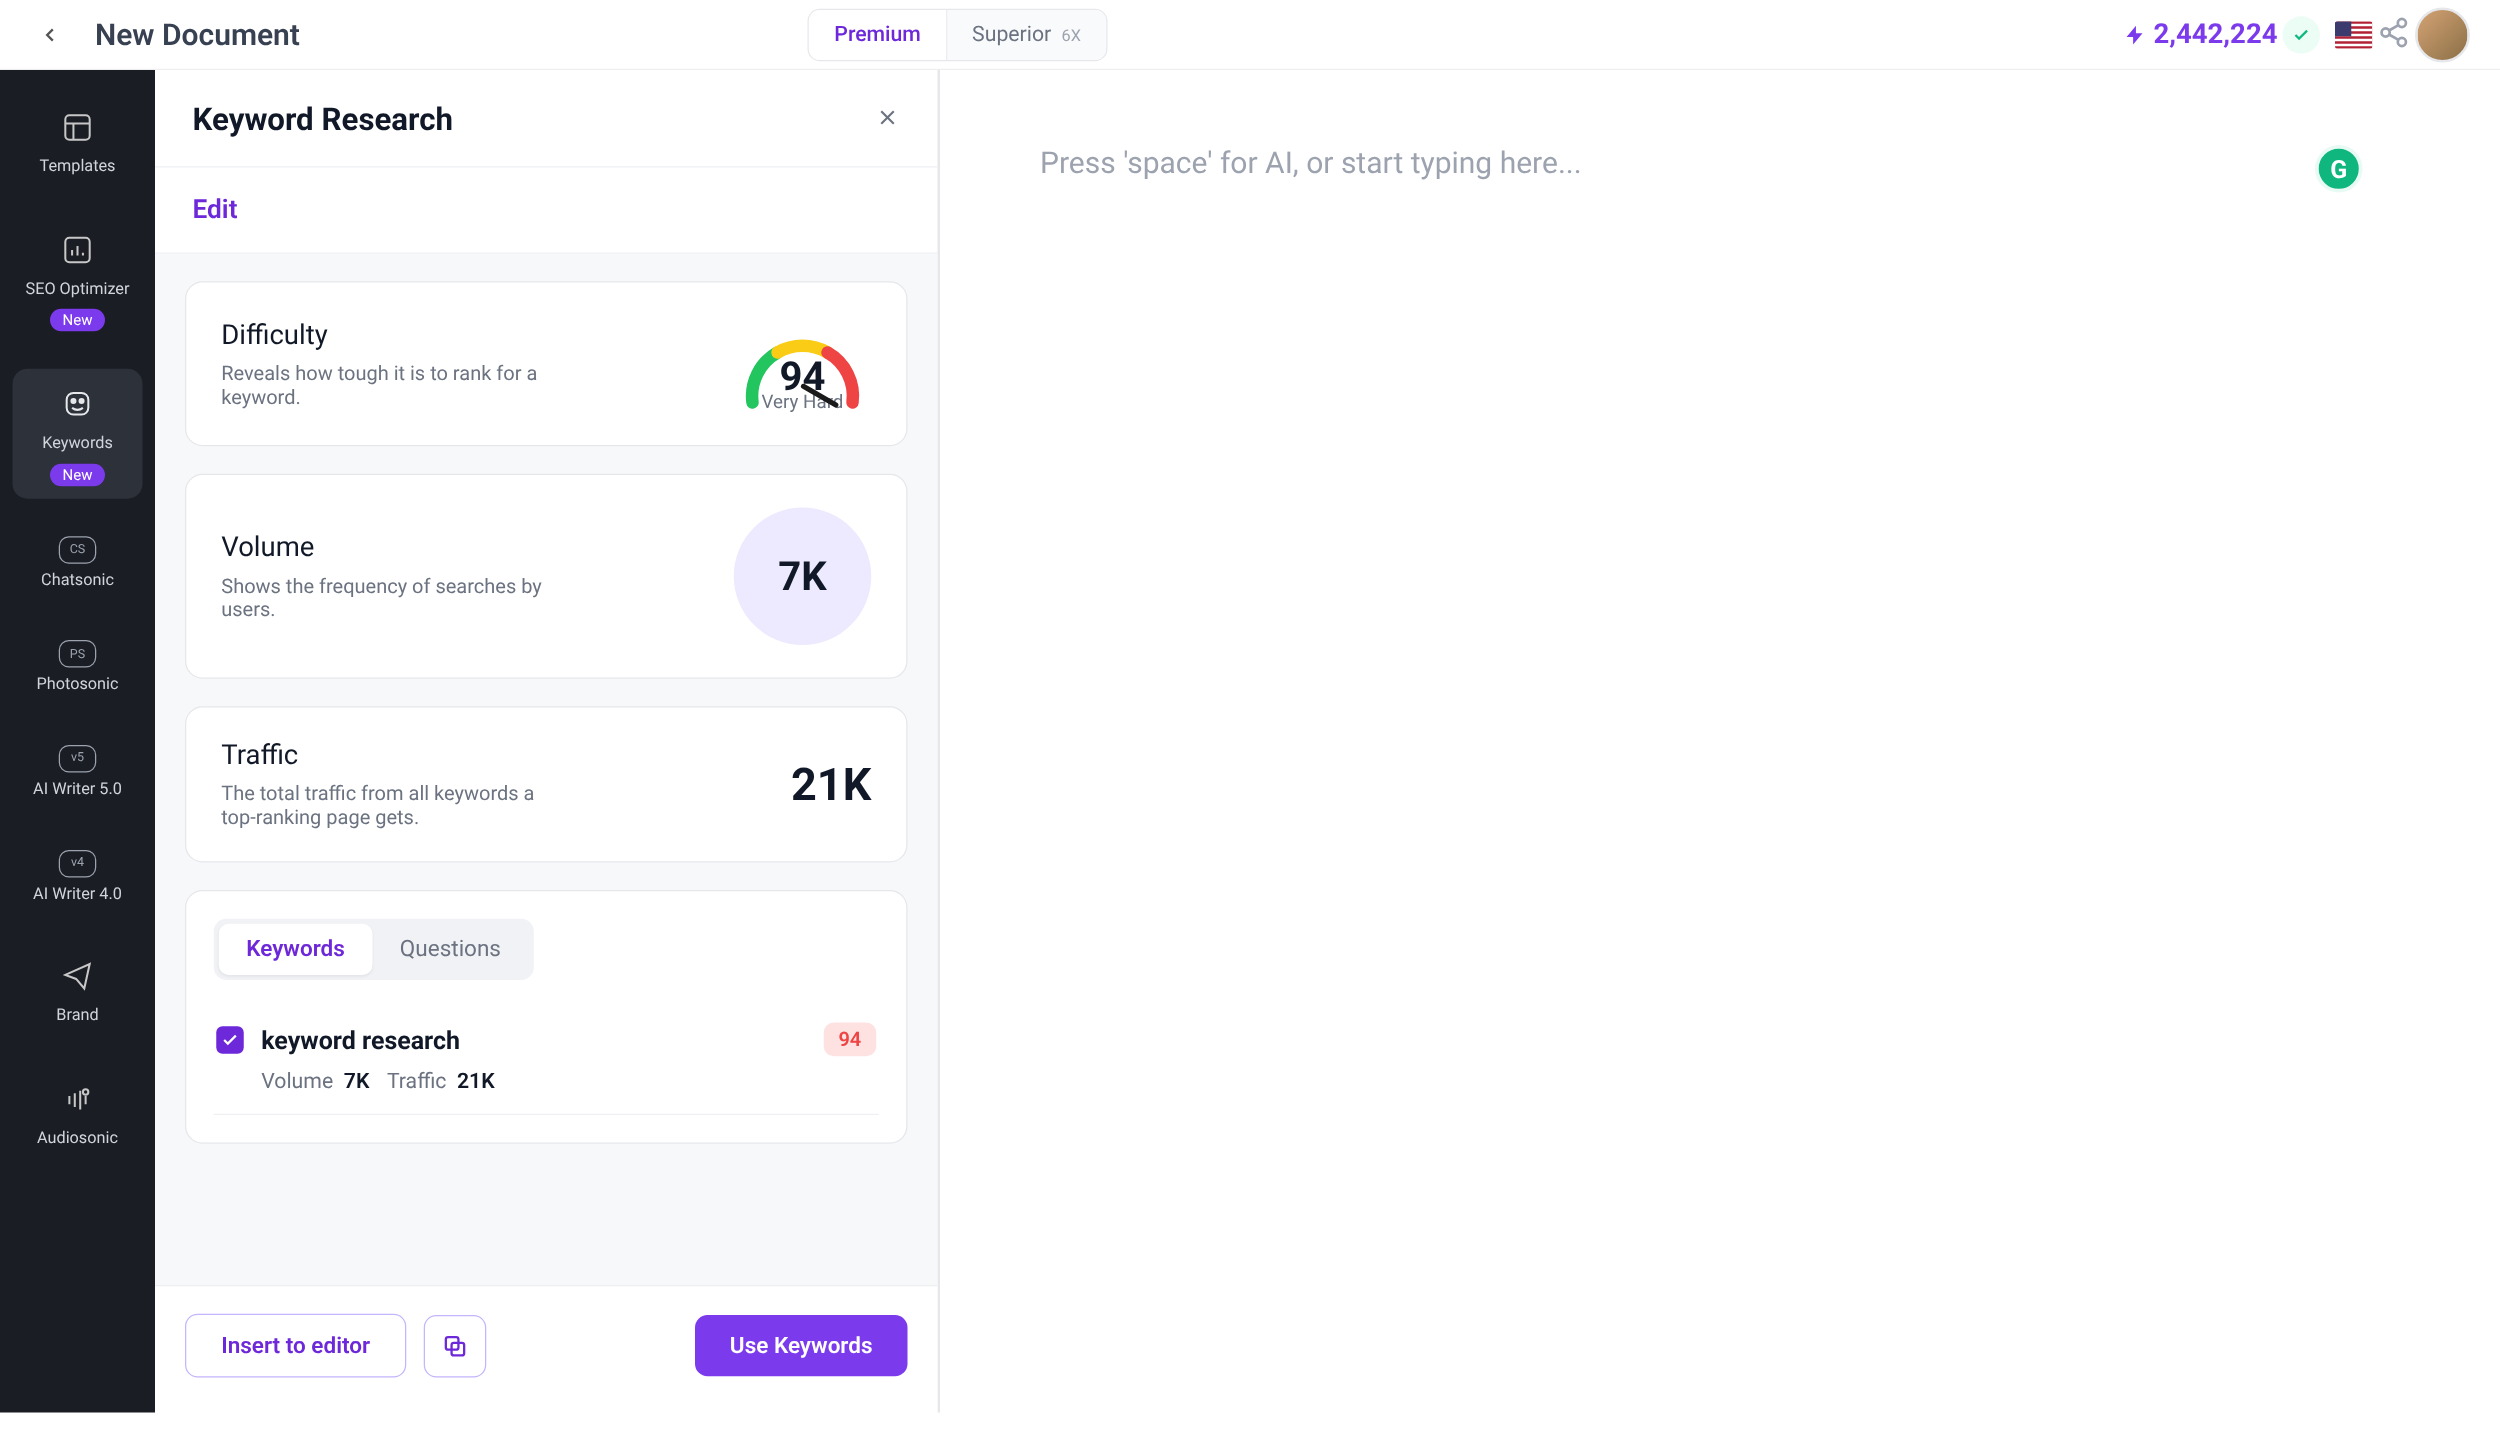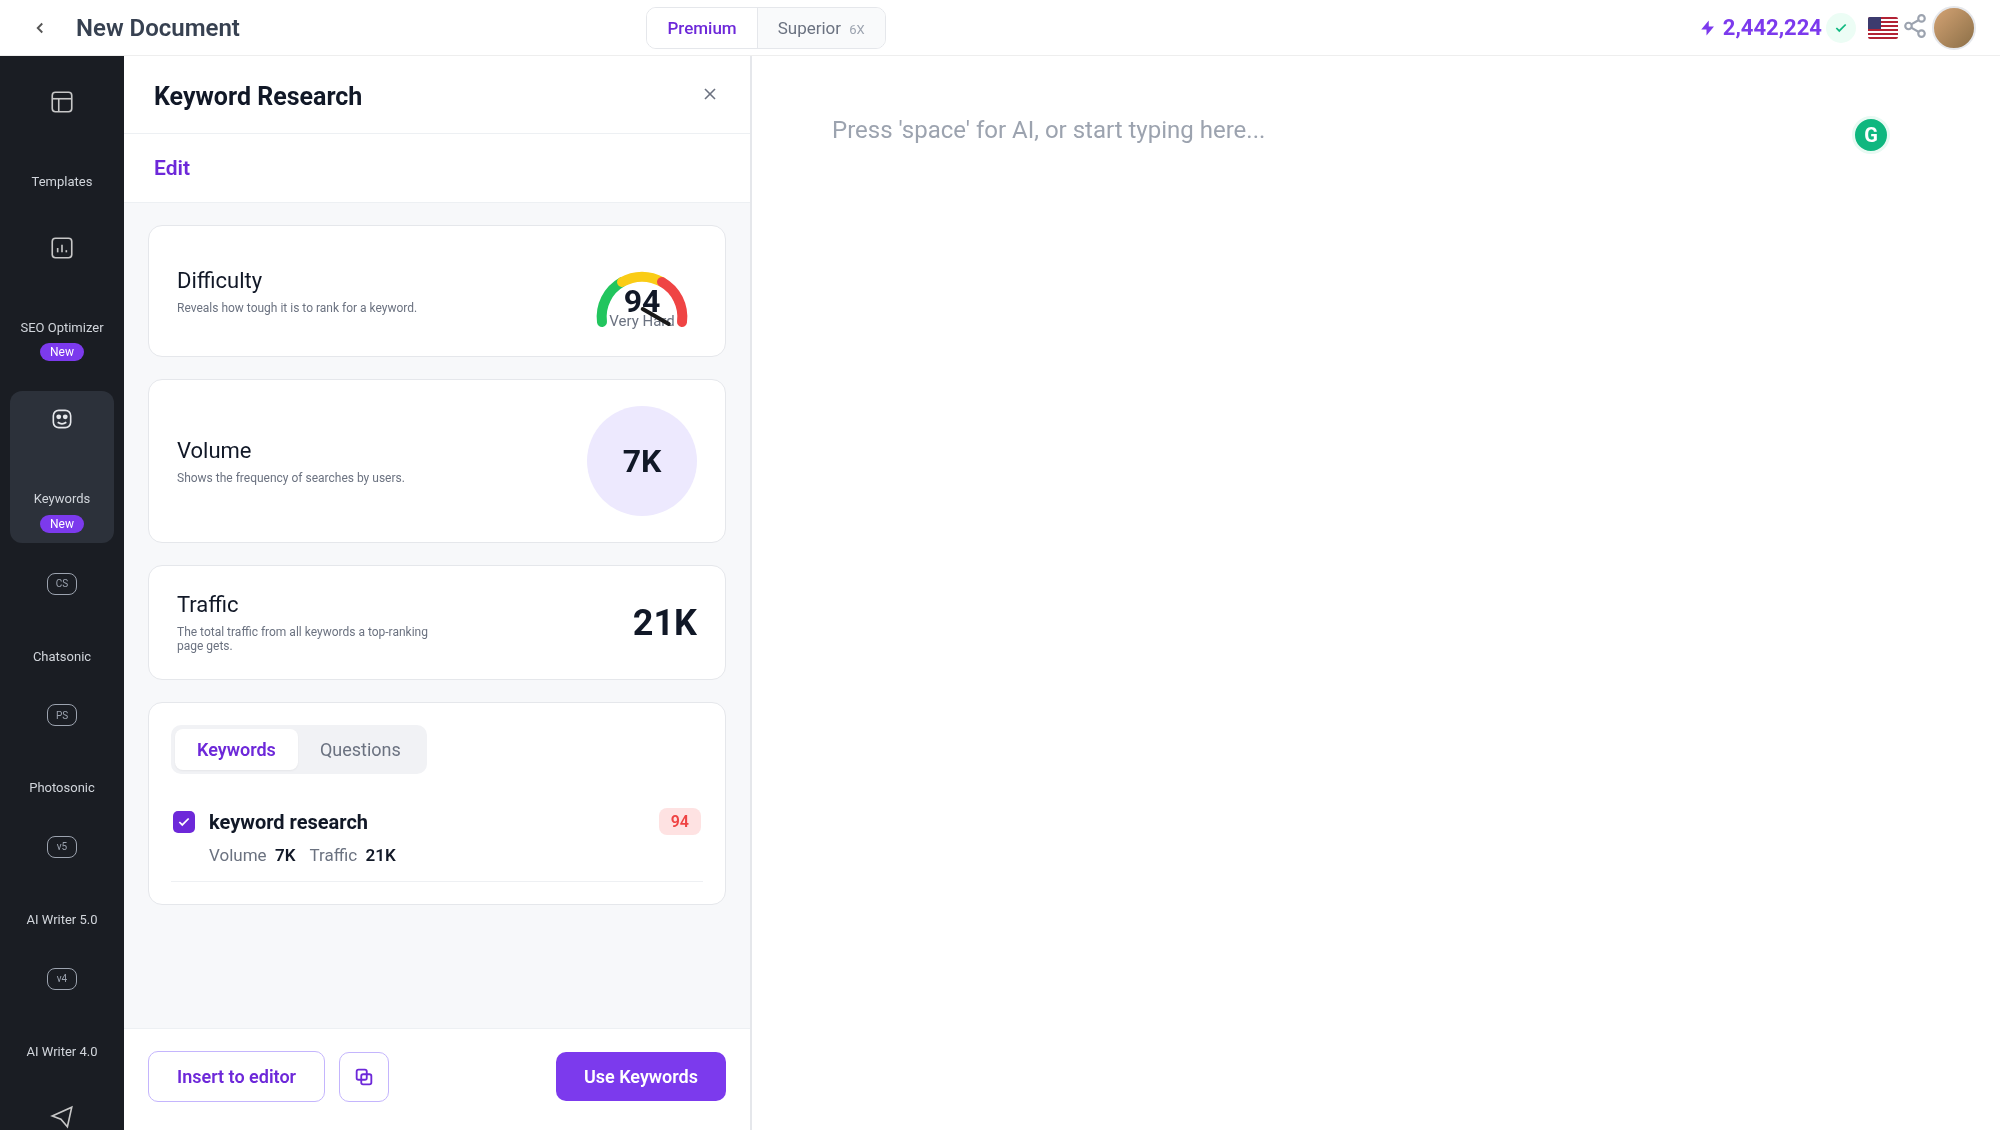--- a/index.html
+++ b/index.html
@@ -22,41 +22,41 @@
 
 
 .main-row { display: flex; height: calc(1148px - 74px); }
 
 
 .sidebar { width: 124px; background: #1a1d23; color: #aaa; display: flex; flex-direction: column; align-items: center; padding-top: 18px; gap: 20px; }
 .side-item { display: flex; flex-direction: column; align-items: center; gap: 6px; cursor: pointer; padding: 10px 6px; border-radius: 12px; width: 104px; text-align:center;}
 .side-item.active { background: #2c313a; }
 .side-item .icon-box { width: 36px; height: 36px; display: flex; align-items: center; justify-content: center; color: #c7c7c7; }
 .side-item .icon-square { width: 30px; height: 22px; border: 1.5px solid #9ca3af; border-radius: 8px; display:flex;align-items:center;justify-content:center;font-size:10px;color:#9ca3af;}
-.side-label { font-size: 13px; color: #d1d5db; line-height: 1.2; margin-top: 48px; }
+.side-label { font-size: 13px; color: #d1d5db; line-height: 1.2; }
 .new-badge { background: #7c3aed; color: #fff; font-size: 12px; padding: 2px 10px; border-radius: 10px; margin-top: 2px; }
 
 
 .panel { width: 628px; border-right: 2px solid #e5e7eb; display: flex; flex-direction: column; position:relative;}
 .panel-header { padding: 26px 30px 22px; display: flex; align-items: center; justify-content: space-between; border-bottom: 1px solid #edf0f3; }
 .panel-title { font-size: 25px; font-weight: 700; color: #111827; }
 .close-x { color: #6b7280; cursor: pointer; font-size: 22px; }
 
 .results-row { padding: 22px 30px; display: flex; align-items: center; justify-content: space-between; border-bottom: 1px solid #edf0f3; }
 .results-text { font-size: 22px; color: #6b7280; }
 .results-text b { color: #111827; font-weight: 700; }
 .edit-link { color: #6d28d9; font-size: 21px; font-weight: 600; cursor: pointer; }
 
 .panel-scroll { padding: 22px 24px 0; overflow-y: auto; flex: 1; background: #f7f8fa; }
 .panel-scroll::-webkit-scrollbar { width: 10px; }
 .panel-scroll::-webkit-scrollbar-thumb { background: #d1d5db; border-radius: 5px; }
 
 .card { background: #fff; border: 1px solid #e5e7eb; border-radius: 14px; padding: 26px 28px; margin-bottom: 22px; display: flex; justify-content: space-between; align-items: center; }
 .card-left .card-title { font-size: 22px; font-weight: 400; color: #111827; margin-bottom: 8px; }
-.card-left .card-sub { font-size: 12px; color: #6b7280; max-width: 260px; }
+.card-left .card-sub { font-size: 16px; color: #6b7280; max-width: 260px; }
 
 .gauge-wrap { position: relative; width: 110px; text-align:center;}
 .gauge { width: 110px; height: 70px; position: relative; }
 .gauge svg { width: 110px; height: 110px; }
 .gauge-val { position: absolute; top: 30px; left: 0; right:0; font-size: 32px; font-weight: 700; color:#111827; }
 .gauge-label { font-size: 15px; color:#6b7280; margin-top:-10px;}
 
 .big-circle { width: 110px; height: 110px; border-radius: 50%; background: #ede9fe; display: flex; align-items: center; justify-content: center; font-size: 32px; font-weight: 700; color:#111827; }
 
 .big-number { font-size: 36px; font-weight: 700; color:#111827; }

